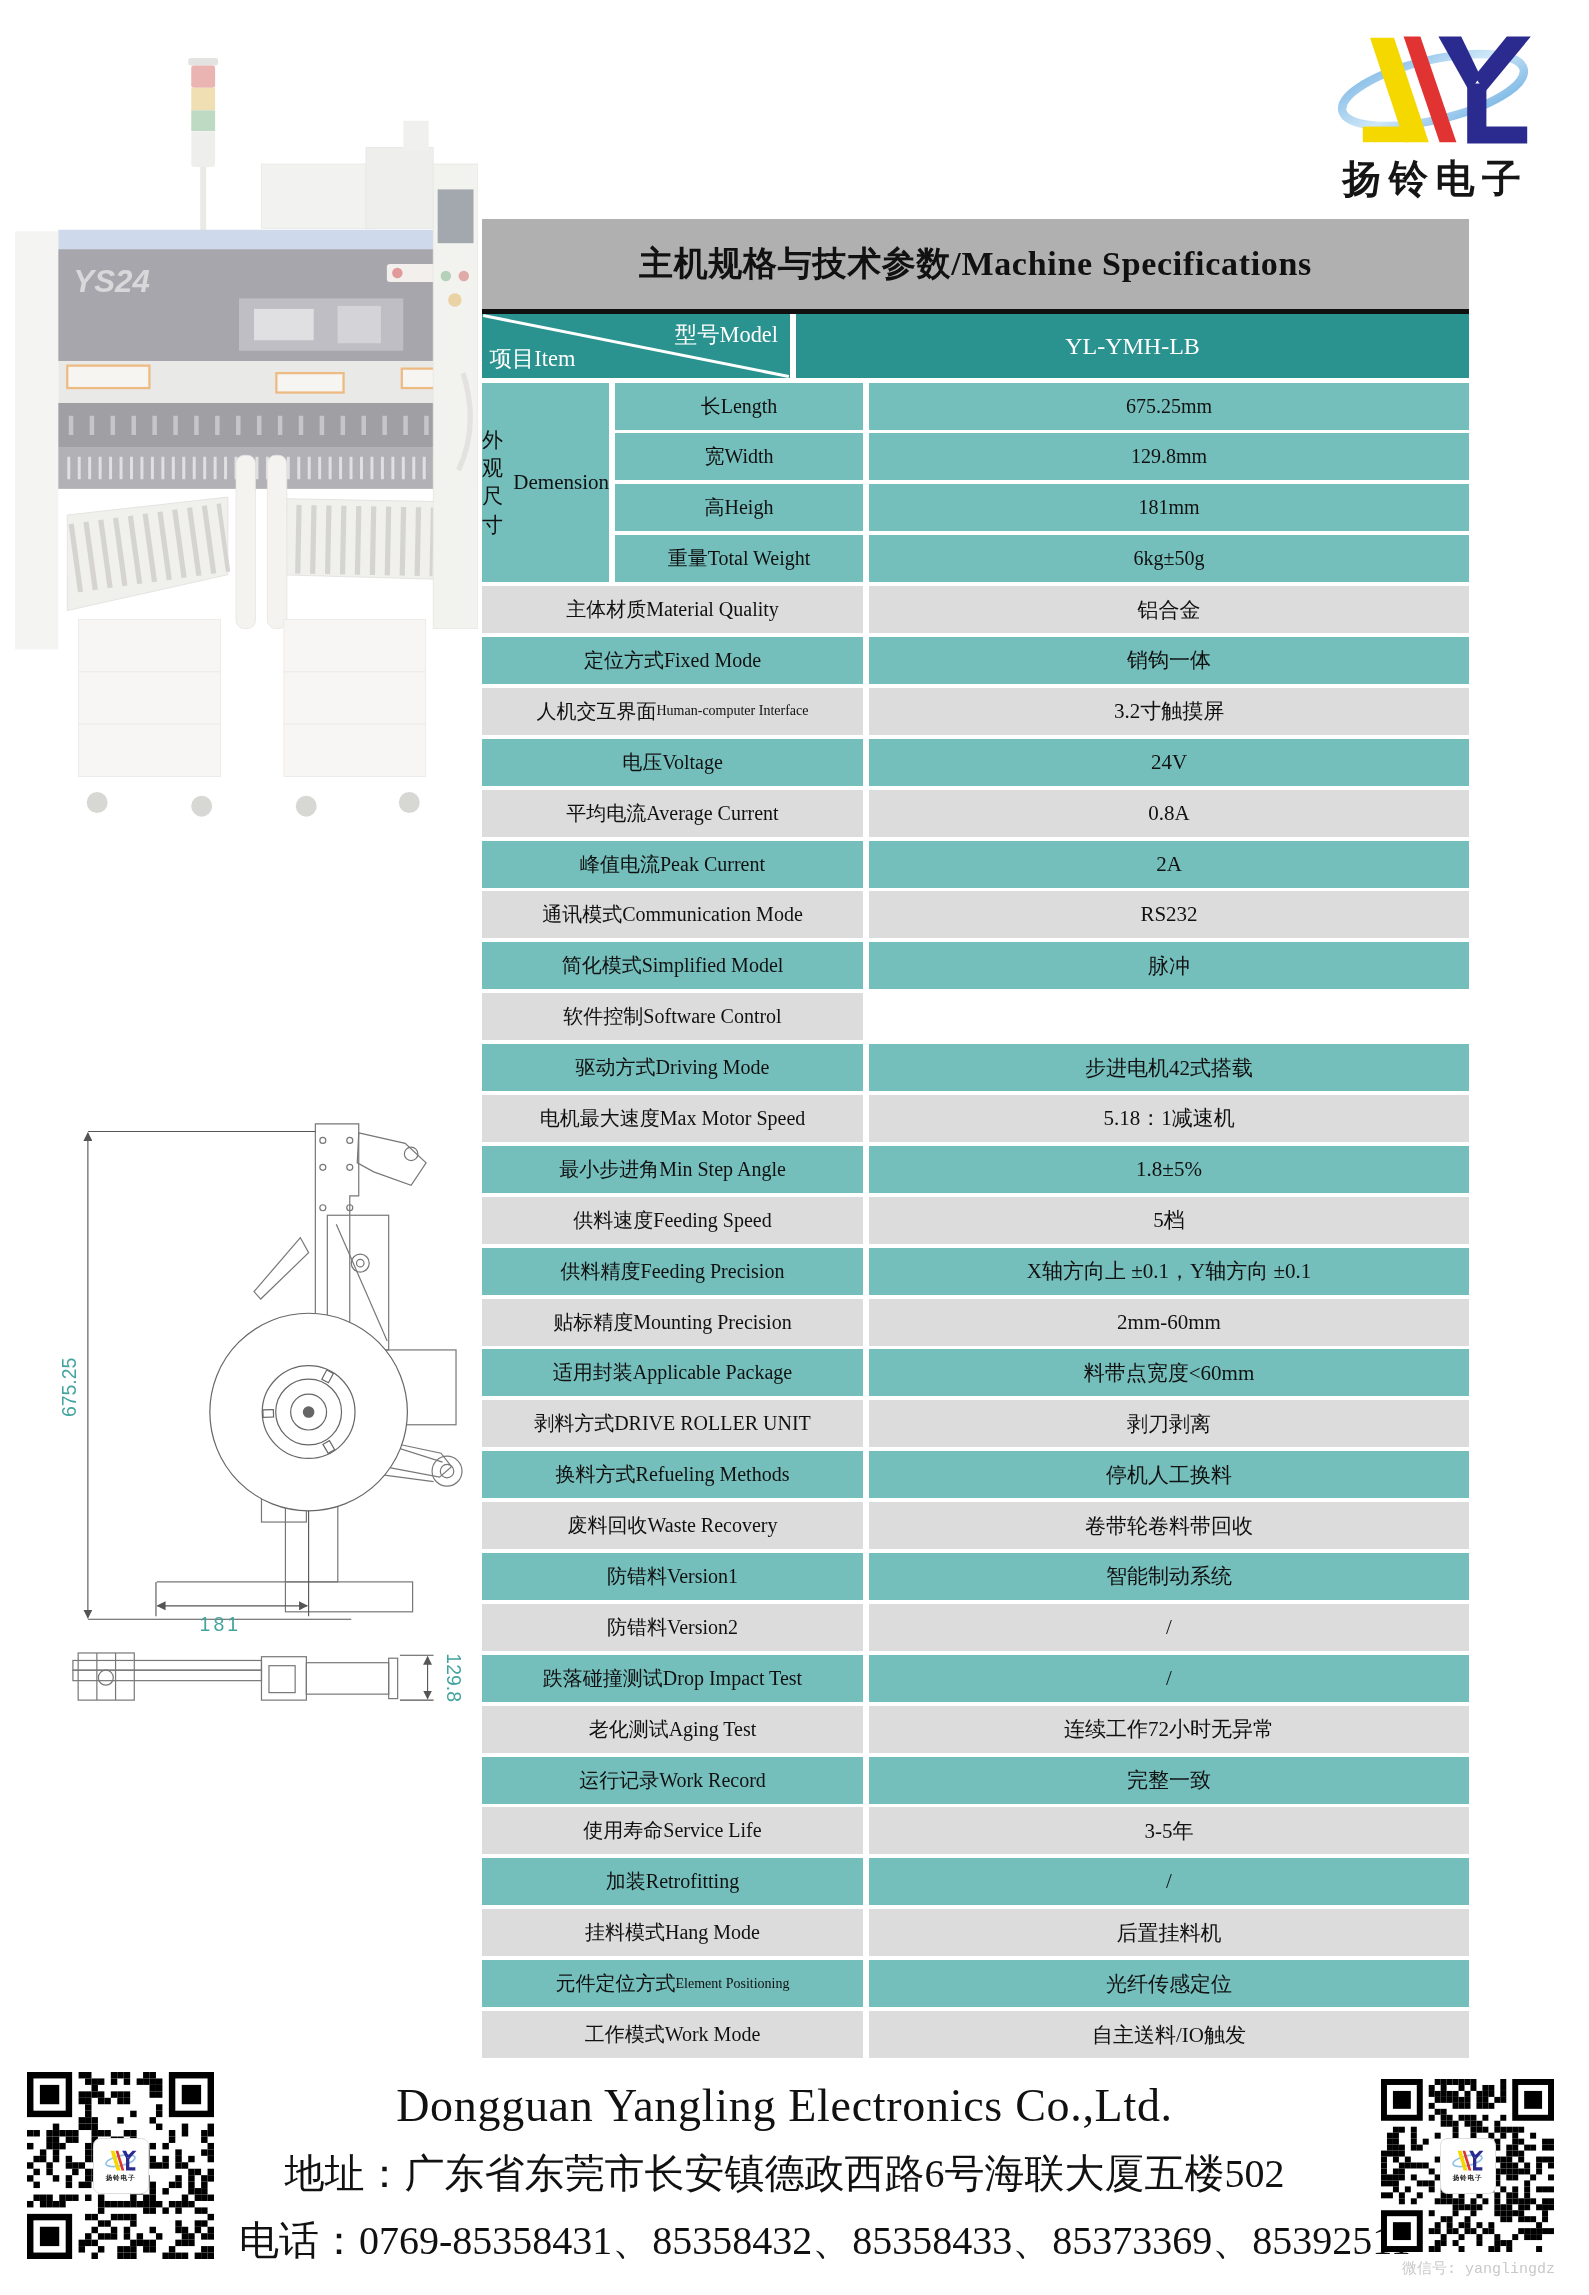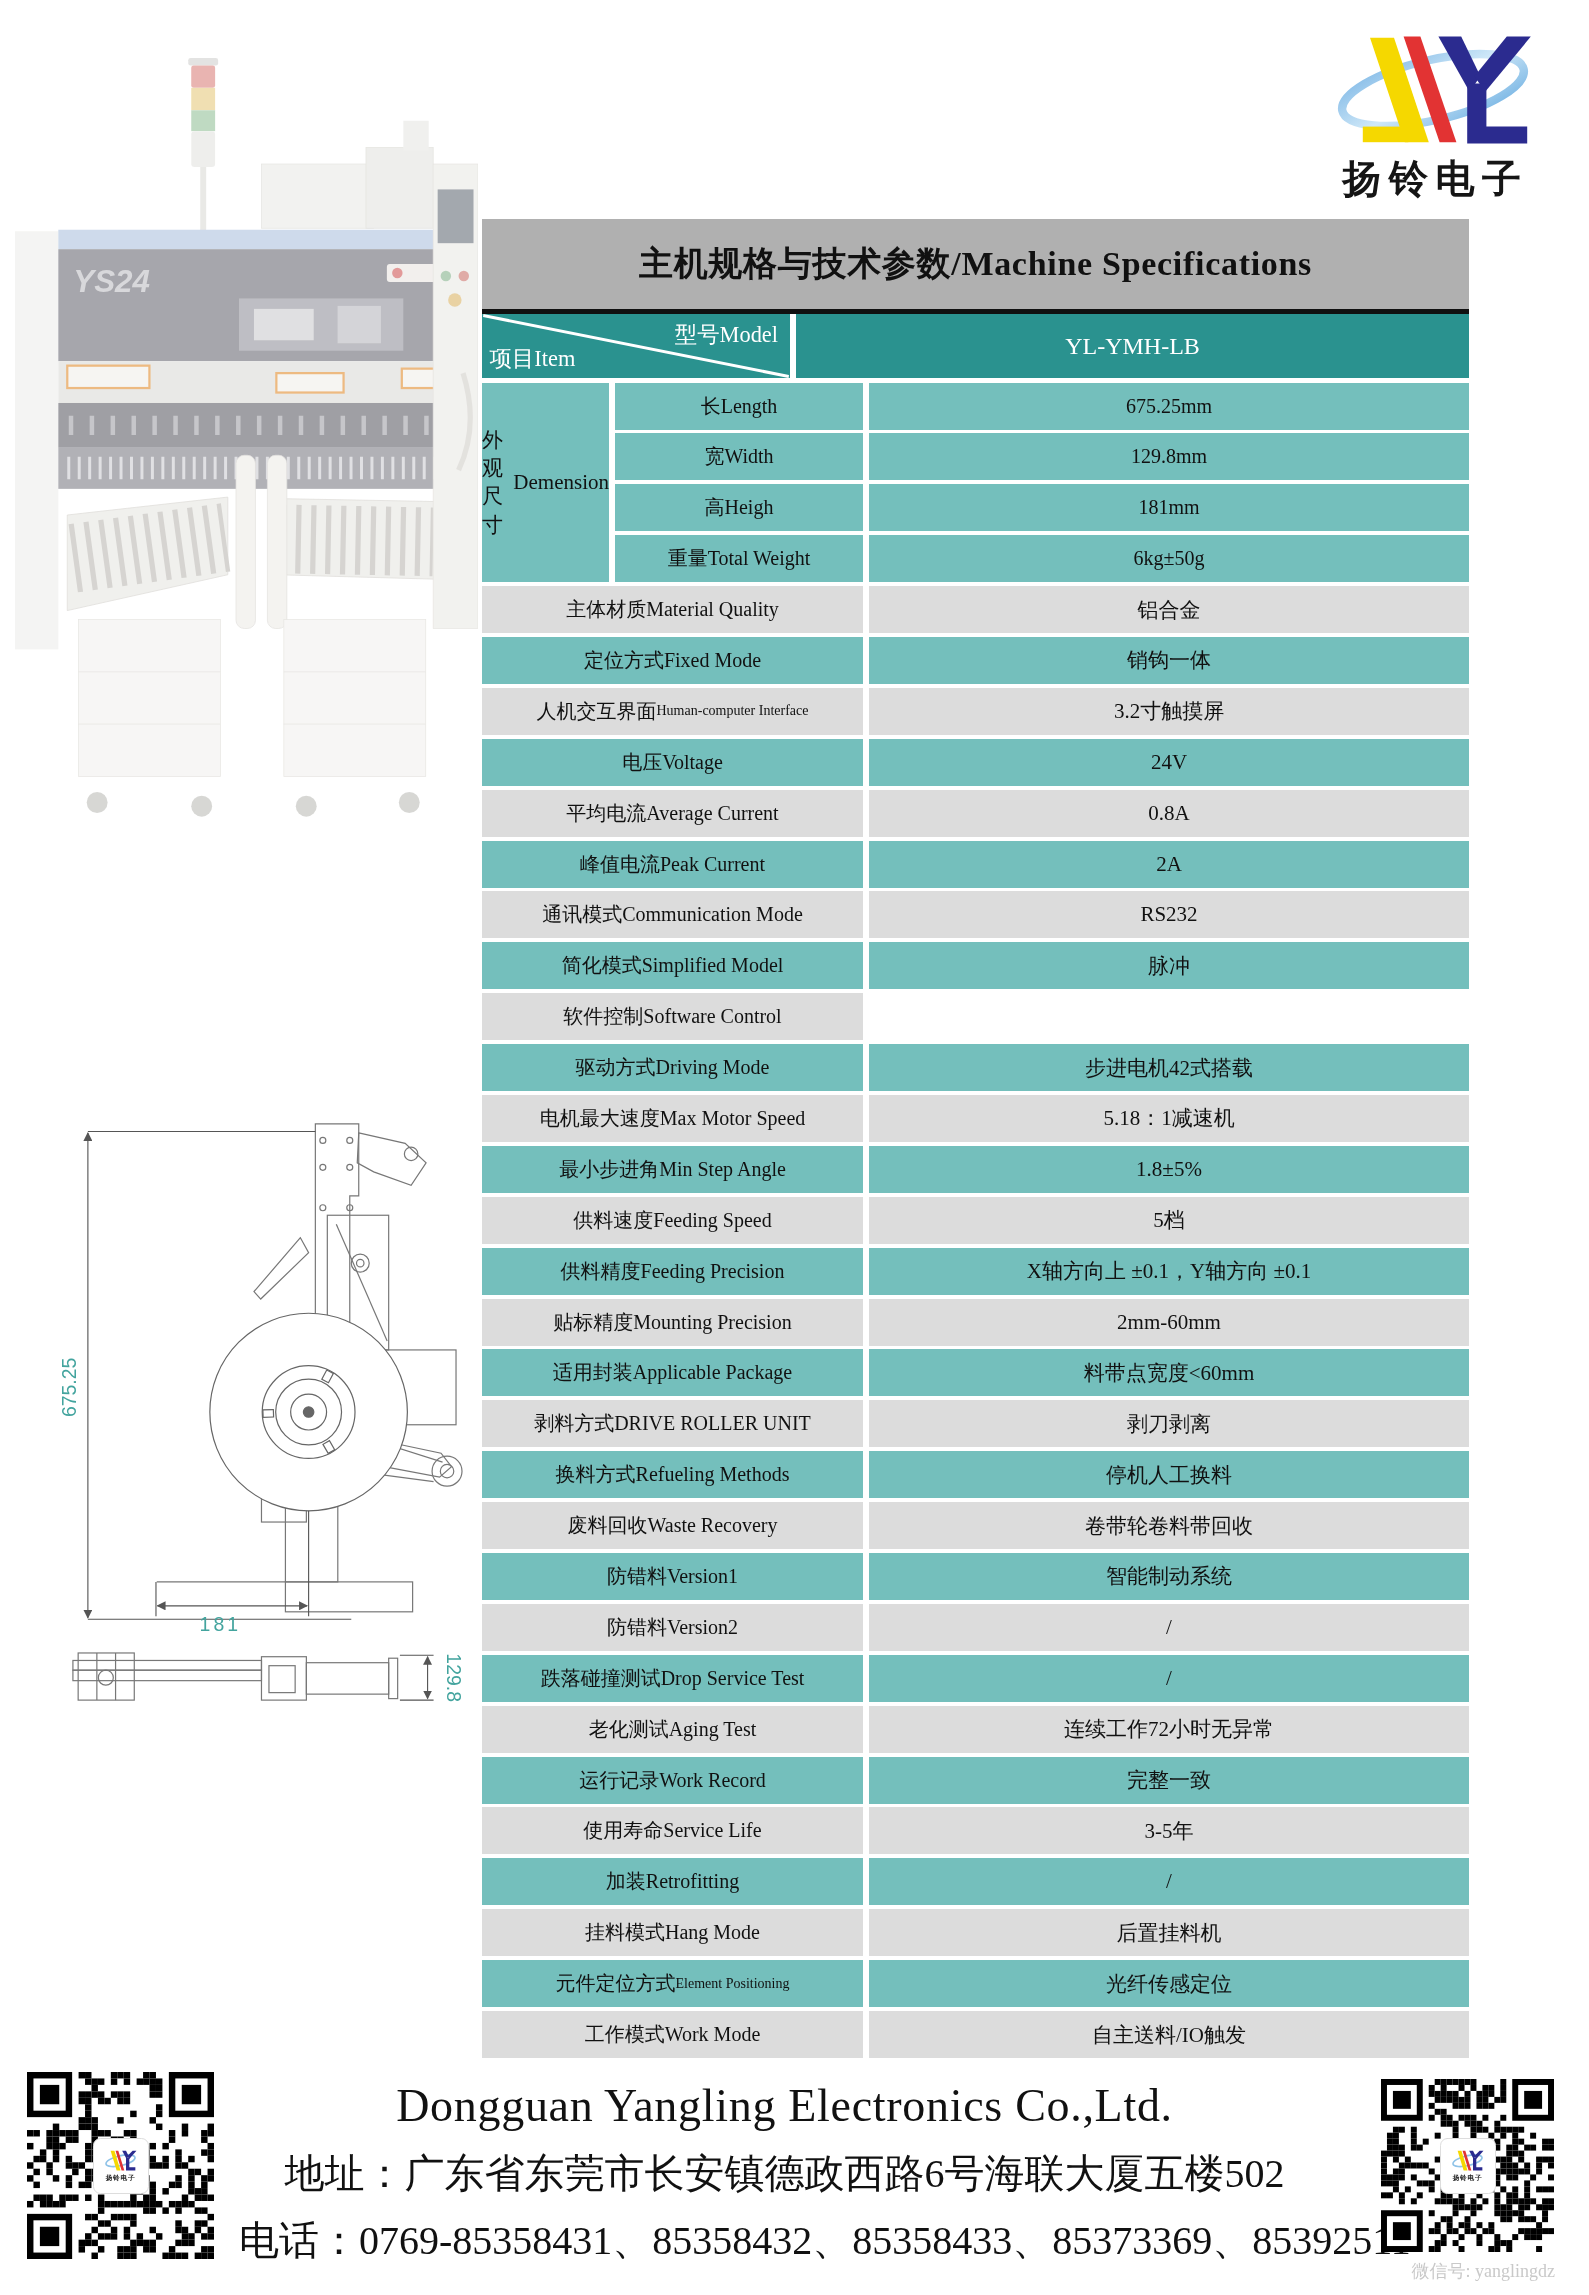--- a/index.html
+++ b/index.html
@@ -59,21 +59,21 @@
   .qr-left{left:27px;top:2072px;}
   .qr-right{left:1381px;top:2079px;width:173px;height:173px;}
   .qr svg{width:100%;height:100%;display:block;}
   .qr-badge{position:absolute;left:50%;top:50%;transform:translate(-50%,-50%);
             width:54px;height:54px;background:#fff;border-radius:7.5px;border:0.7px solid #ddd;
             display:flex;flex-direction:column;align-items:center;justify-content:center;}
   .qr-badge .mini{width:33px;height:25.4px;}
   .qr-badge .mini-name{font-family:"Liberation Sans",sans-serif;font-weight:bold;
             font-size:6.7px;color:#222;letter-spacing:0.7px;white-space:nowrap;}
   .qr-caption{position:absolute;left:1316px;top:2259px;width:239px;text-align:right;
-              font-family:Liberation Serif, serif;font-size:18px;color:#c9c9c9;}
+              font-family:Liberation Mono, monospace;font-size:15px;color:#c9c9c9;}
 </style>
 </head>
 <body>
 
 <div class="page">
 
   <div class="photo">
     <svg viewBox="0 0 620 1060">
       <rect x="0" y="240" width="58" height="560" fill="#ececea"></rect>
       <rect x="248" y="150" width="8" height="110" fill="#d8d8d4"></rect>
@@ -336,21 +336,21 @@
         <div class="row tone-gray">
           <div class="cell label">
             <span class="cn">防错料</span>
             <span class="en">Version2</span>
           </div>
           <div class="cell value">/</div>
         </div>
         <div class="row tone-teal">
           <div class="cell label">
             <span class="cn">跌落碰撞测试</span>
-            <span class="en">Drop Service Test</span>
+            <span class="en">Drop Impact Test</span>
           </div>
           <div class="cell value">/</div>
         </div>
         <div class="row tone-gray">
           <div class="cell label">
             <span class="cn">老化测试</span>
             <span class="en">Aging Test</span>
           </div>
           <div class="cell value">连续工作72小时无异常</div>
         </div>

